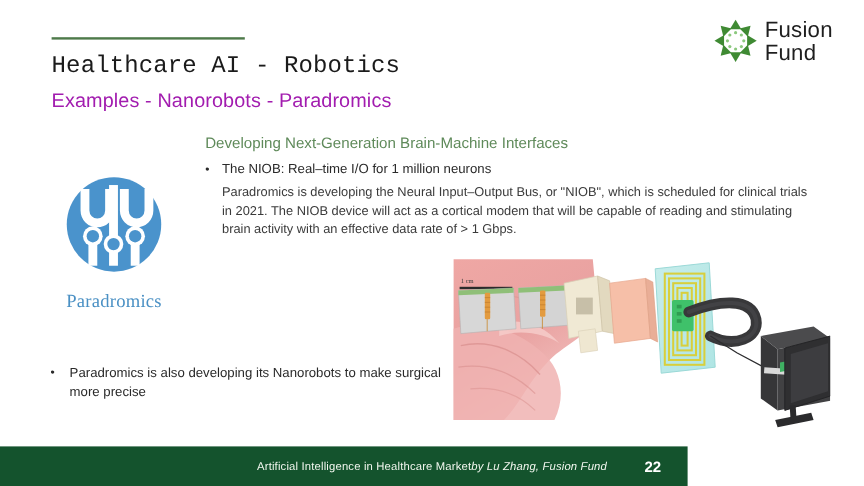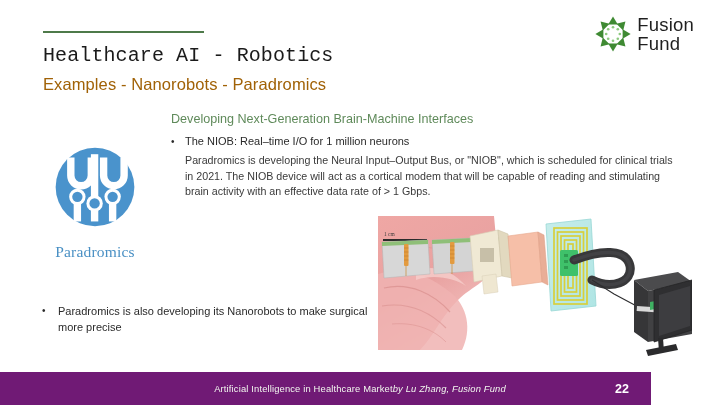--- a/index.html
+++ b/index.html
@@ -41,21 +41,21 @@
     letter-spacing: 0.1px;
     white-space: nowrap;
     font-family: Liberation Mono, monospace;
   }
   .slide-subtitle {
     position: absolute;
     left: 43px;
     top: 74px;
     font-size: 16.5px;
     line-height: 20px;
-    color: #a16207;
+    color: #a21caf;
     letter-spacing: 0.1px;
     white-space: nowrap;
   }
 
   
   .brand {
     position: absolute;
     right: 26px;
     top: 14px;
     display: flex;
@@ -173,23 +173,23 @@
     background: #ffffff;
     overflow: hidden;
   }
   .figure svg { display: block; }
 
   
   .footer {
     position: absolute;
     left: 0;
     bottom: 0;
-    width: 651px;
+    width: 573px;
     height: 33px;
-    background: #701a75;
+    background: #14532d;
   }
   .footer-text {
     position: absolute;
     left: 0;
     top: 0;
     width: 720px;
     height: 33px;
     display: flex;
     align-items: center;
     justify-content: center;

